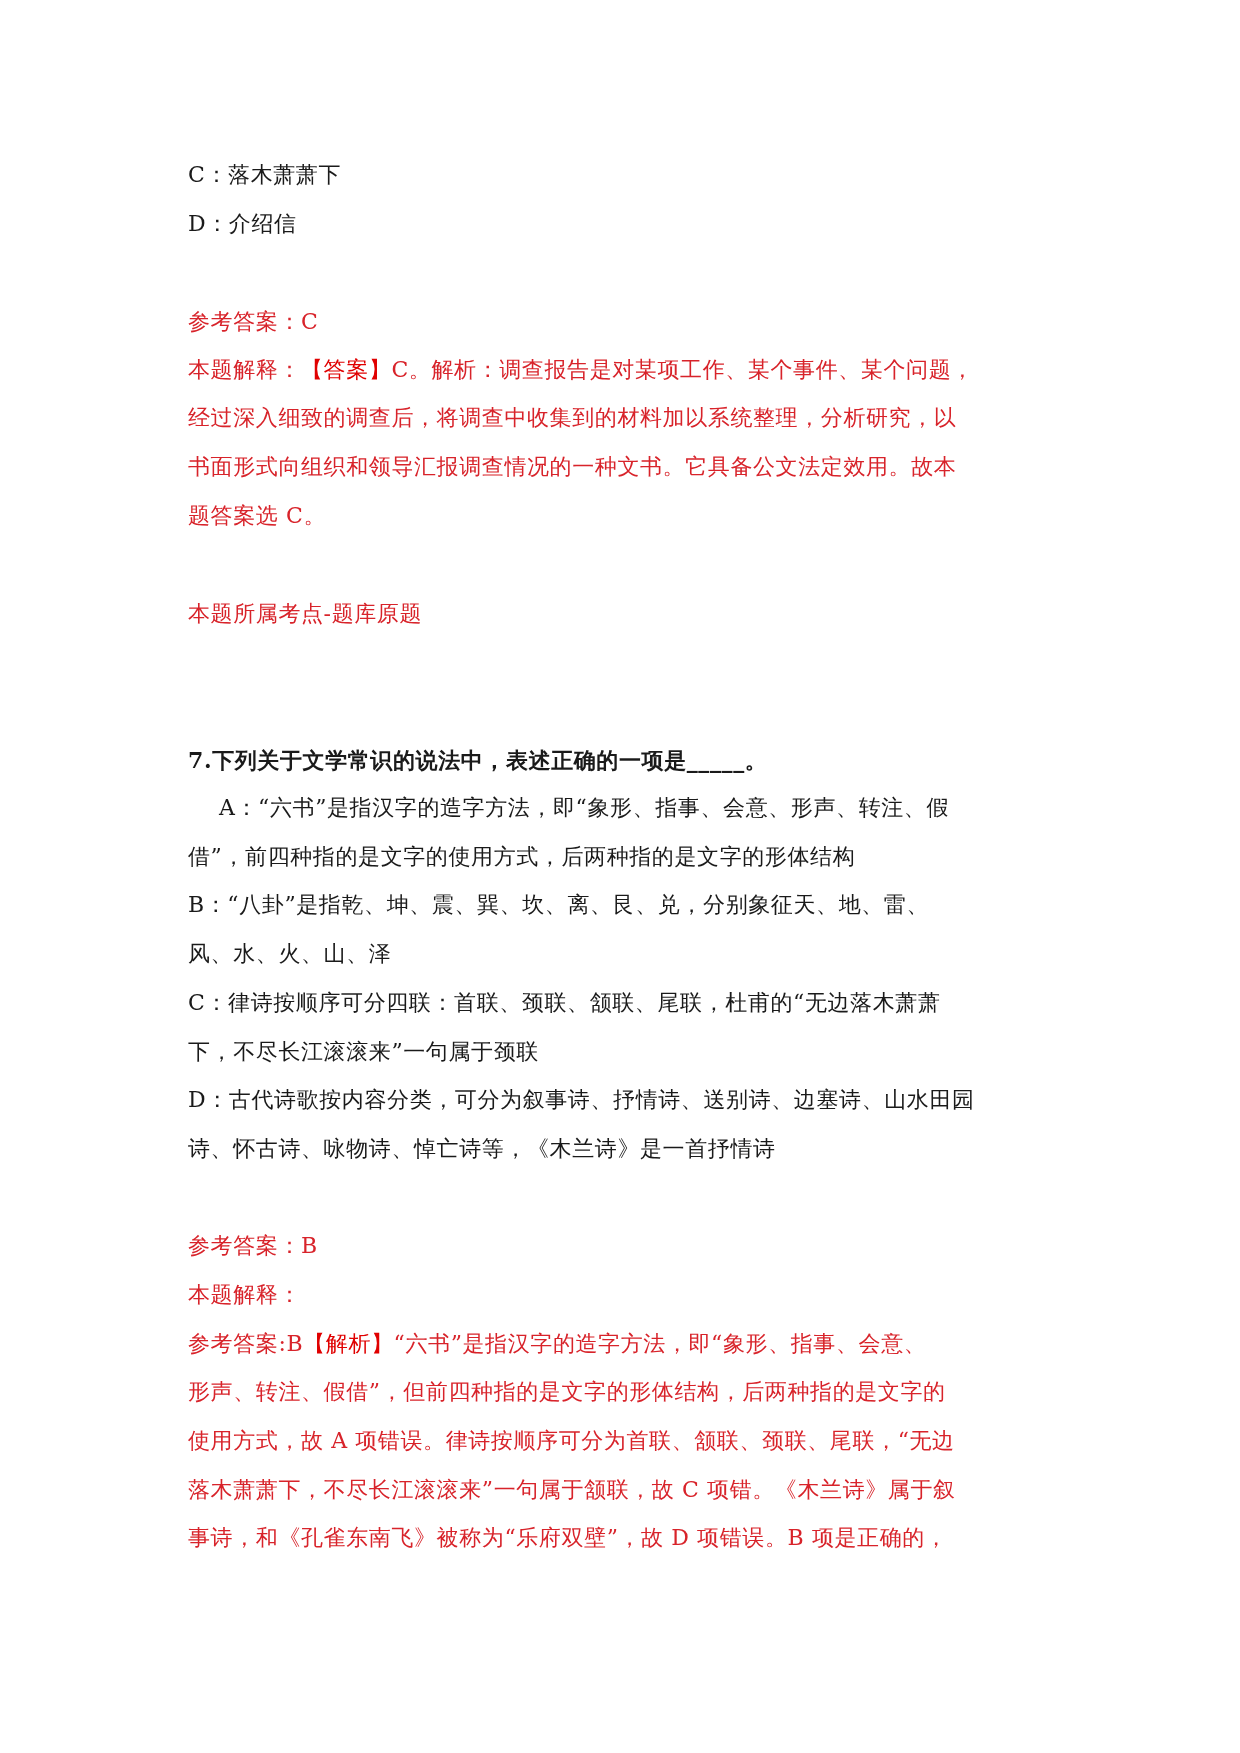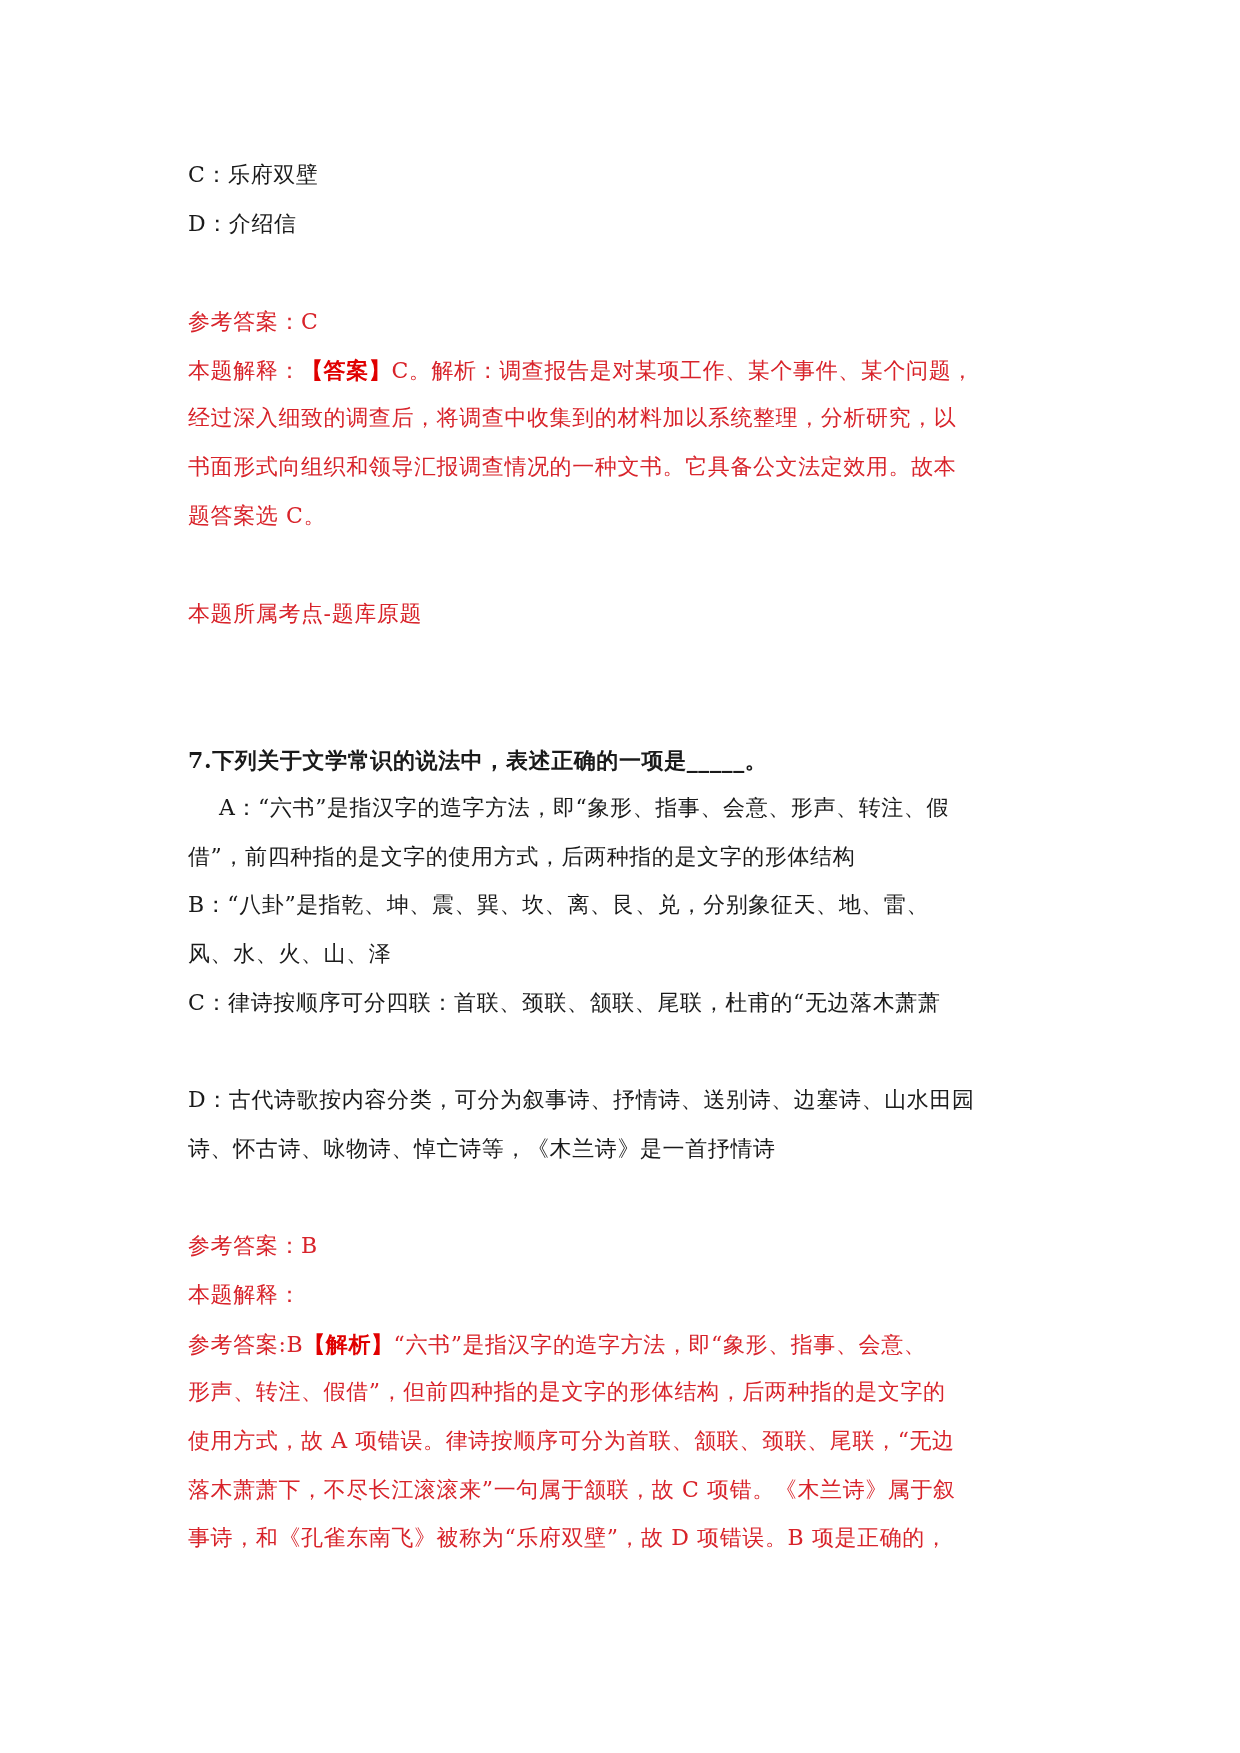--- a/index.html
+++ b/index.html
@@ -3,28 +3,28 @@
 <meta charset="utf-8">
 <style>
   html, body { margin: 0; padding: 0; background: #ffffff; }
   body { width: 1240px; height: 1753px; position: relative; overflow: hidden;
          font-family: "DejaVu Serif", "Liberation Serif", serif; }
   .page { position: absolute; left: 0; top: 0; width: 1240px; height: 1753px; background: #fff; }
   .line { position: absolute; left: 188px; width: 880px; font-size: 22px; line-height: 30px;
           white-space: nowrap; letter-spacing: 0.6px; }
   .black { color: #1a1a1a; }
   .red { color: #d8232a; }
-  .bracket { color: #e00000; font-weight: bold; }
+  .bracket { color: #e00000; font-weight: normal; }
 </style>
 </head>
 <body>
 
 <div class="page">
 
-  <div class="line black" style="top:160px;">C：乐府双壁</div>
+  <div class="line black" style="top:160px;">C：落木萧萧下</div>
   <div class="line black" style="top:209px;">D：介绍信</div>
 
   <div class="line red" style="top:307px;">参考答案：C</div>
 
   <div class="line red" style="top:355px;">
     <span>本题解释：</span><span class="bracket">【答案】</span><span>C。解析：调查报告是对某项工作、某个事件、某个问题，</span>
   </div>
   <div class="line red" style="top:403px;">经过深入细致的调查后，将调查中收集到的材料加以系统整理，分析研究，以</div>
   <div class="line red" style="top:452px;">书面形式向组织和领导汇报调查情况的一种文书。它具备公文法定效用。故本</div>
   <div class="line red" style="top:501px;">题答案选 C。</div>
@@ -33,20 +33,21 @@
 
   <div class="line black" style="top:745px;font-weight:bold;">7.下列关于文学常识的说法中，表述正确的一项是_____。</div>
 
   <div class="line black" style="top:793px;margin-left:31px;">A：“六书”是指汉字的造字方法，即“象形、指事、会意、形声、转注、假</div>
   <div class="line black" style="top:842px;">借”，前四种指的是文字的使用方式，后两种指的是文字的形体结构</div>
 
   <div class="line black" style="top:890px;">B：“八卦”是指乾、坤、震、巽、坎、离、艮、兑，分别象征天、地、雷、</div>
   <div class="line black" style="top:988px;">C：律诗按顺序可分四联：首联、颈联、颔联、尾联，杜甫的“无边落木萧萧</div>
 
   <div class="line black" style="top:939px;">风、水、火、山、泽</div>
+  <div class="line black" style="top:1037px;">下，不尽长江滚滚来”一句属于颈联</div>
 
   <div class="line black" style="top:1085px;">D：古代诗歌按内容分类，可分为叙事诗、抒情诗、送别诗、边塞诗、山水田园</div>
   <div class="line black" style="top:1134px;">诗、怀古诗、咏物诗、悼亡诗等，《木兰诗》是一首抒情诗</div>
 
   <div class="line red" style="top:1231px;">参考答案：B</div>
   <div class="line red" style="top:1280px;">本题解释：</div>
 
   <div class="line red" style="top:1329px;">
     <span>参考答案:B</span><span class="bracket">【解析】</span><span>“六书”是指汉字的造字方法，即“象形、指事、会意、</span>
   </div>

